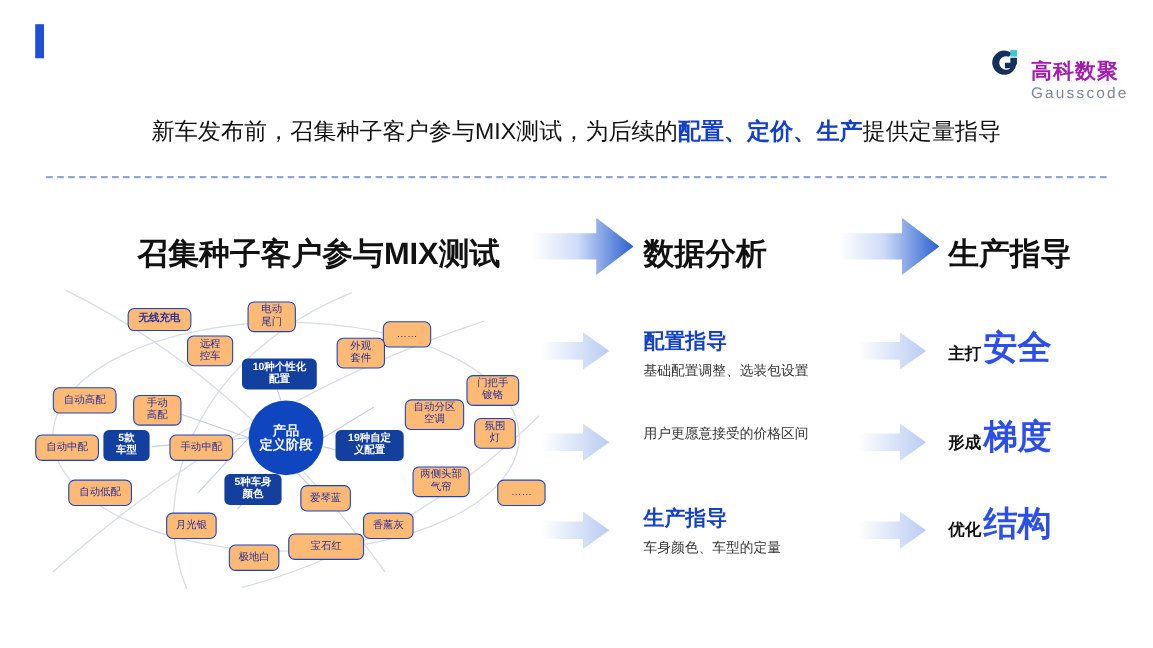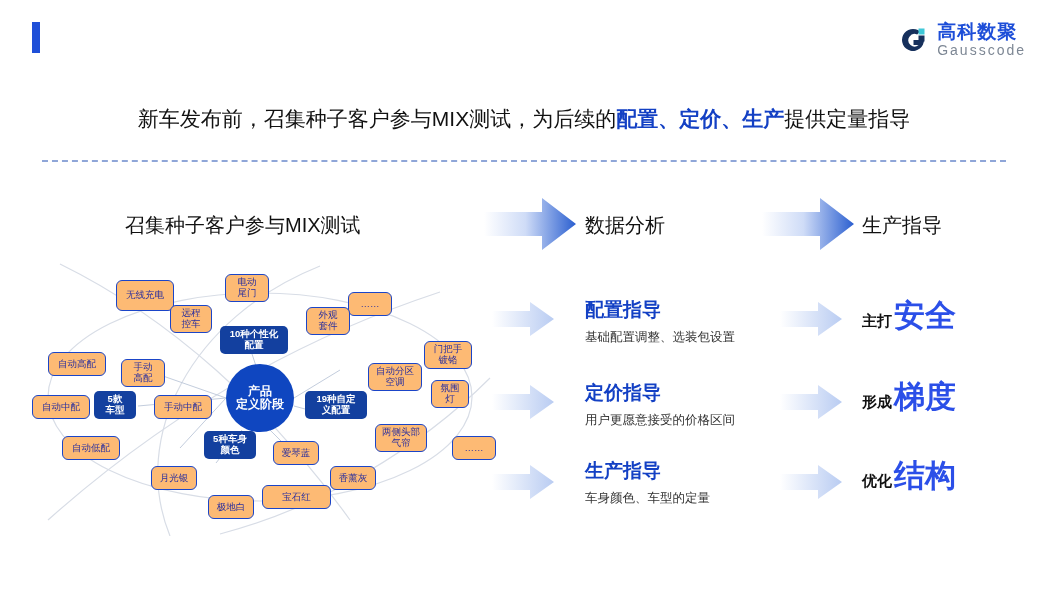--- a/index.html
+++ b/index.html
@@ -50,22 +50,23 @@
     position: relative;
   }
   .logo-text {
     display: flex;
     flex-direction: column;
     line-height: 1;
   }
   .logo-cn {
     font-size: 19px;
     font-weight: bold;
-    color: #1d4ed8;
+    color: #a21caf;
     letter-spacing: 1px;
+    margin-top: 34px;
   }
   .logo-en {
     font-size: 14px;
     color: #7d8794;
     letter-spacing: 2px;
     margin-top: 2px;
   }
 
   
   .subtitle {
@@ -85,22 +86,22 @@
     position: absolute;
     left: 42px; top: 160px;
     width: 964px;
     height: 0;
     border-top: 2px dashed #8fa6d8;
   }
 
   
   .col-head {
     position: absolute;
-    font-size: 20px;
-    font-weight: normal;
+    font-size: 28px;
+    font-weight: bold;
     color: #111111;
     white-space: nowrap;
   }
   #head-left  { left: 125px; top: 212px; }
   #head-mid   { left: 585px; top: 212px; }
   #head-right { left: 862px; top: 212px; }
 
   
   .arrow-big {
     position: absolute;
@@ -320,21 +321,20 @@
       </defs>
     <path d="M0 9 L38 9 L38 0 L62 17 L38 34 L38 25 L0 25 Z" fill="url(#gs6)"></path>
   </svg>
 </div>
 
 <div class="mid-row" id="mid-row-0">
   <div class="mid-title">配置指导</div>
   <div class="mid-desc">基础配置调整、选装包设置</div>
 </div>
 <div class="mid-row" id="mid-row-1">
-  <div class="mid-title">定价指导</div>
   <div class="mid-desc">用户更愿意接受的价格区间</div>
 </div>
 <div class="mid-row" id="mid-row-2">
   <div class="mid-title">生产指导</div>
   <div class="mid-desc">车身颜色、车型的定量</div>
 </div>
 
 <div class="right-row" id="right-row-0">
   <span class="right-prefix">主打</span>
   <span class="right-keyword">安全</span>
@@ -368,21 +368,21 @@
       <line x1="222" y1="172" x2="196" y2="205"></line>
     </g>
   </svg>
 
   <div class="node center" style="left:206px; top:106px; width:68px; height:68px;">
     <span>产品
 定义阶段</span>
   </div>
 
   <div id="mm-nodes">
-      <div class="node outline" style="left: 96px; top: 22px; width: 58px; height: 31px;">无线充电</div>
+      <div class="node outline" style="left: 96px; top: 22px; width: 58px; height: 21px; font-weight: bold;">无线充电</div>
       <div class="node outline" style="left: 205px; top: 16px; width: 44px; height: 28px;">电动
 尾门</div>
       <div class="node outline" style="left: 328px; top: 34px; width: 44px; height: 24px;">……</div>
       <div class="node outline" style="left: 150px; top: 47px; width: 42px; height: 28px;">远程
 控车</div>
       <div class="node outline" style="left: 286px; top: 49px; width: 44px; height: 28px;">外观
 套件</div>
       <div class="node filled" style="left: 200px; top: 68px; width: 68px; height: 28px;">10种个性化
 配置</div>
       <div class="node outline" style="left: 28px; top: 94px; width: 58px; height: 24px;">自动高配</div>

